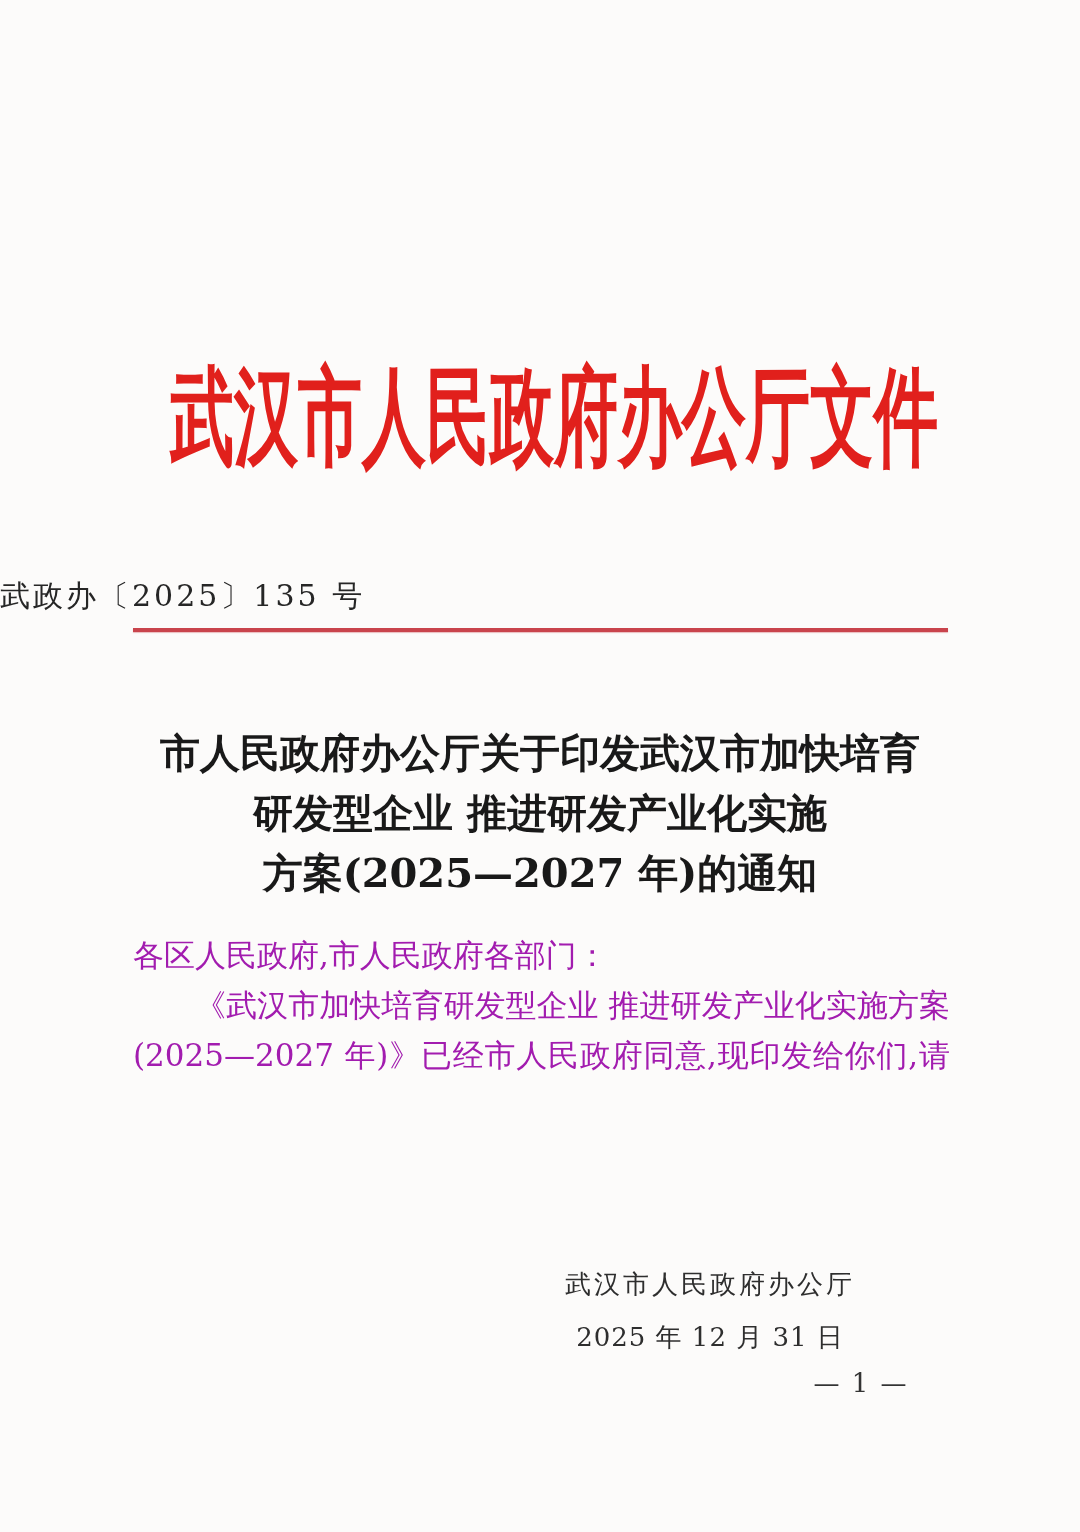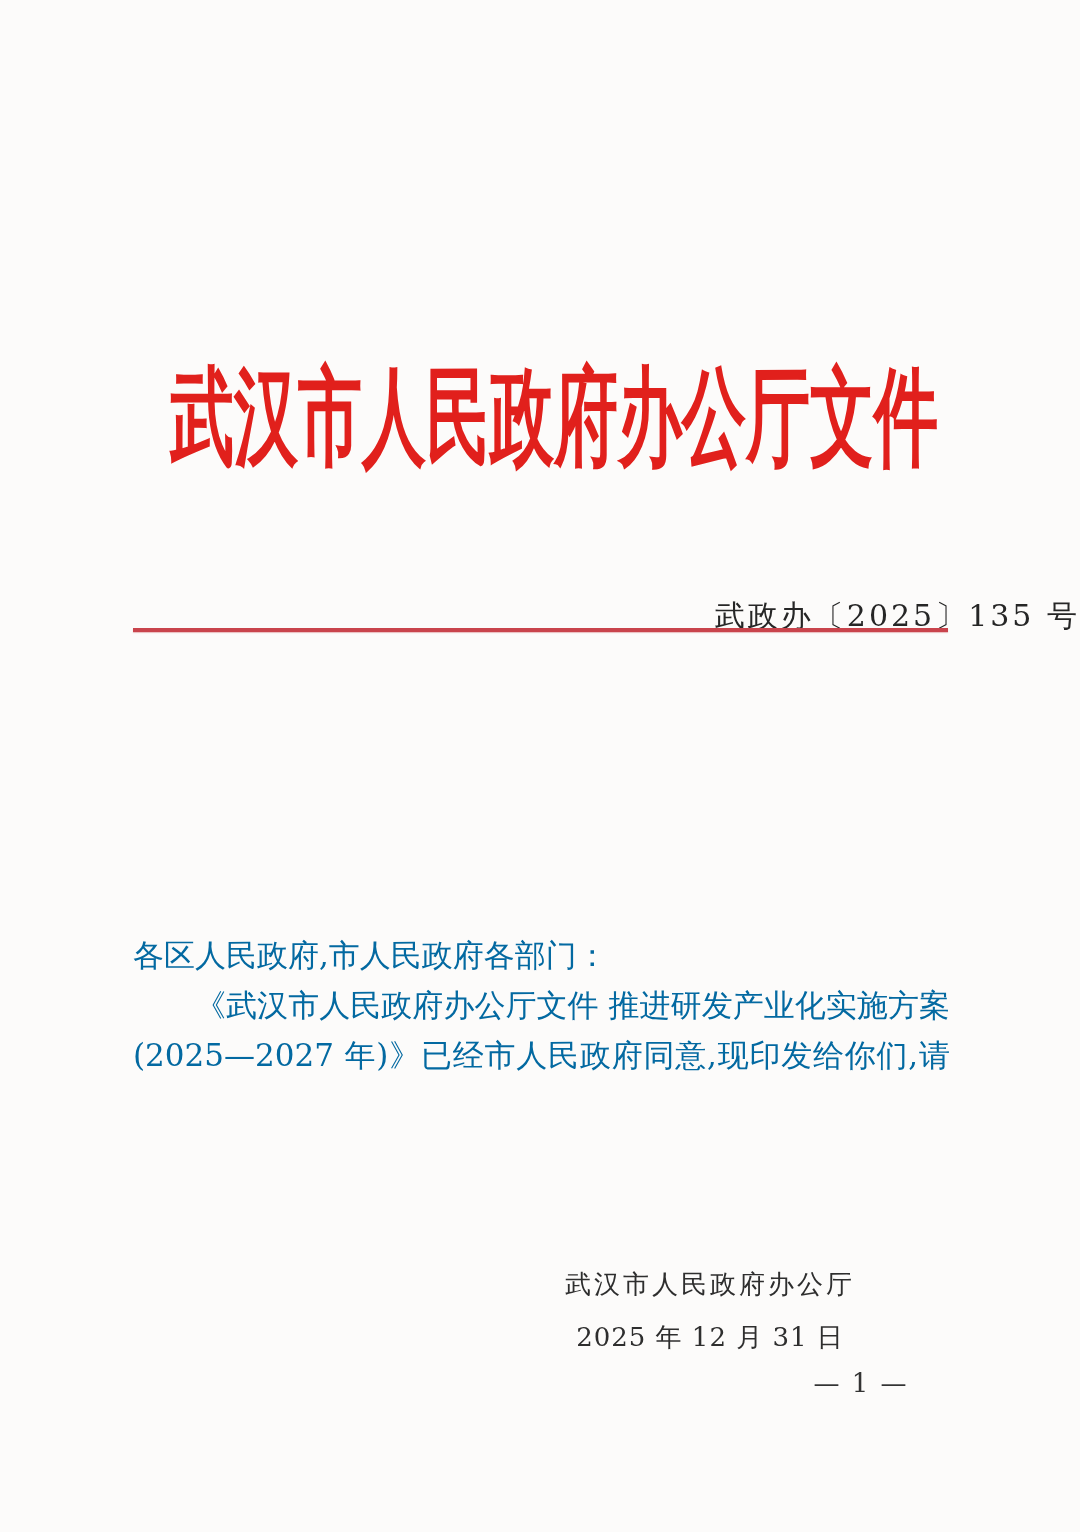--- a/index.html
+++ b/index.html
@@ -29,26 +29,25 @@
     transform: scaleY(1.68);
     transform-origin: center;
   }
 
   
   .doc-number {
     position: absolute;
     top: 578px; left: 0;
     width: 1080px;
     line-height: 36px;
-    text-align: right;
+    text-align: left;
     font-size: 30px;
     letter-spacing: 3px;
     color: #262626;
     white-space: nowrap;
-    margin-top: 20px;
   }
 
   
   .red-line {
     position: absolute;
     top: 628px; left: 133px;
     width: 815px; height: 4px;
     background: #c9444c;
     box-shadow: 0 1px 1px rgba(201,68,76,0.35);
   }
@@ -65,21 +64,21 @@
     line-height: 60px;
     white-space: nowrap;
   }
 
   
   .body-text {
     position: absolute;
     top: 930px; left: 133px;
     width: 817px;
     font-size: 31px;
-    color: #0369a1;
+    color: #a21caf;
     line-height: 50px;
     white-space: nowrap;
   }
   .body-text .jline {
     white-space: normal;
     text-align: justify;
     text-align-last: justify;
     text-justify: inter-character;
     overflow: hidden;
     height: 50px;
@@ -118,24 +117,29 @@
 <div class="page">
 
   <div class="letterhead">
     <span>武汉市人民政府办公厅文件</span>
   </div>
 
   <div class="doc-number">武政办〔2025〕135 号</div>
 
   <div class="red-line"></div>
 
+  <div class="notice-title">
+    <div>市人民政府办公厅关于印发武汉市加快培育</div>
+    <div>研发型企业 推进研发产业化实施</div>
+    <div>方案(2025—2027 年)的通知</div>
+  </div>
 
   <div class="body-text">
     <div>各区人民政府,市人民政府各部门：</div>
-    <div class="jline indent">《武汉市人民政府办公厅文件 推进研发产业化实施方案</div>
+    <div class="jline indent">《武汉市加快培育研发型企业 推进研发产业化实施方案</div>
     <div class="jline">(2025—2027 年)》已经市人民政府同意,现印发给你们,请认真贯</div>
   </div>
 
   <div class="sig-org">武汉市人民政府办公厅</div>
 
   <div class="sig-date">2025 年 12 月 31 日</div>
 
   <div class="page-number">— 1 —</div>
 
 </div>

